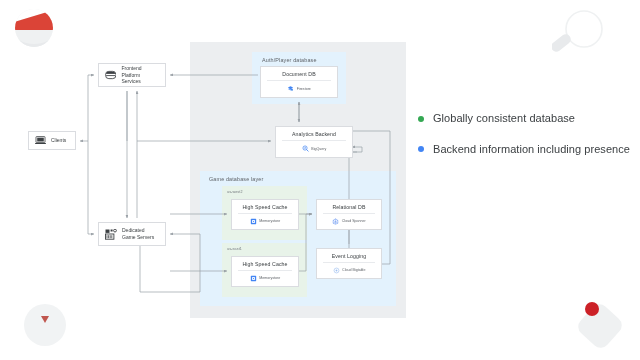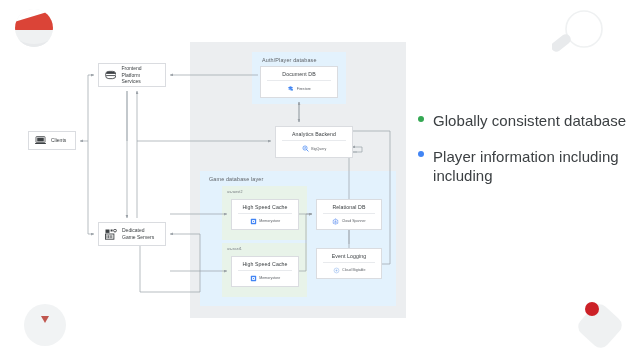--- a/index.html
+++ b/index.html
@@ -93,21 +93,21 @@
   #node-clients  { left: 28px; top: 131px; width: 48px; height: 19px; }
   #node-gameservers { left: 98px; top: 222px; width: 68px; height: 24px; }
 
   
   #wires { position: absolute; left: 0; top: 0; width: 415px; height: 360px; }
 
   
   #bullets { position: absolute; left: 418px; top: 112px; width: 214px; }
   .bullet-row { display: flex; align-items: flex-start; gap: 9px; margin-bottom: 17px; }
   .bullet-dot { width: 6px; height: 6px; border-radius: 50%; margin-top: 3.5px; flex: 0 0 auto; }
-  .bullet-text { font-size: 15px; color: #3c4043; line-height: 1.25; letter-spacing: .05px; }
+  .bullet-text { font-size: 11px; color: #3c4043; line-height: 1.25; letter-spacing: .05px; }
 </style>
 </head>
 <body>
 
 <div id="slide">
 
   <svg class="deco" id="deco-tl" viewBox="0 0 44 44">
     <defs>
         <clipPath id="clipTL">
           <circle cx="22" cy="22" r="19"></circle>
@@ -308,17 +308,17 @@
     </div>
   </div>
 
   <div id="bullets">
     <div class="bullet-row">
       <span class="bullet-dot" style="background: rgb(52, 168, 83);"></span>
       <span class="bullet-text">Globally consistent database</span>
     </div>
     <div class="bullet-row">
       <span class="bullet-dot" style="background: rgb(66, 133, 244);"></span>
-      <span class="bullet-text">Player information including including</span>
+      <span class="bullet-text">Backend information including presence</span>
     </div>
   </div>
 
 </div>
 
 </body></html>

